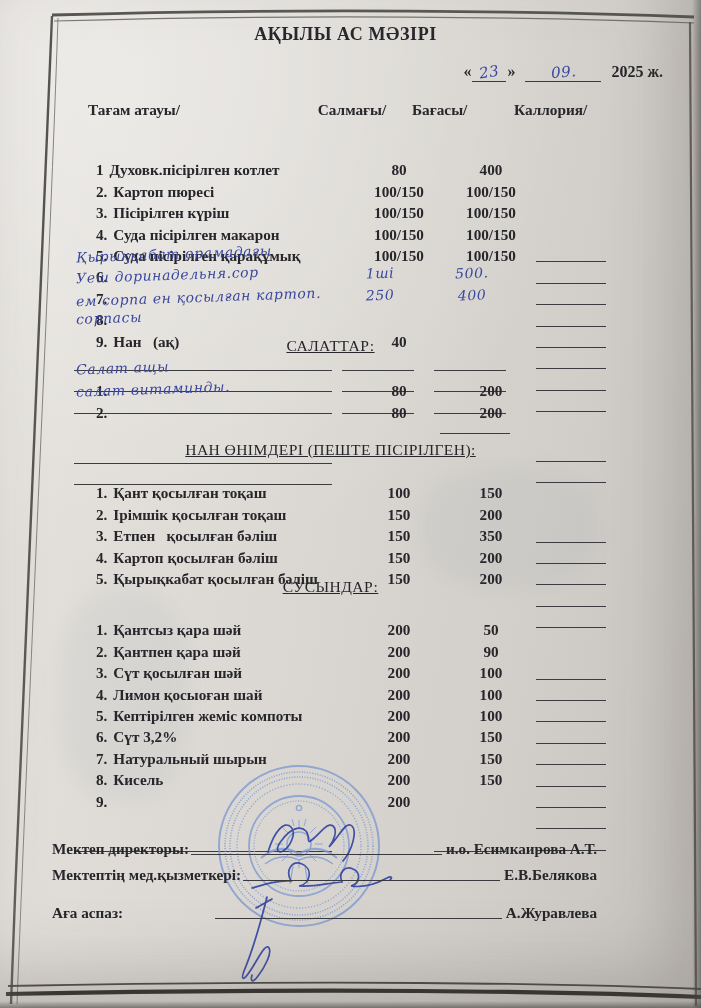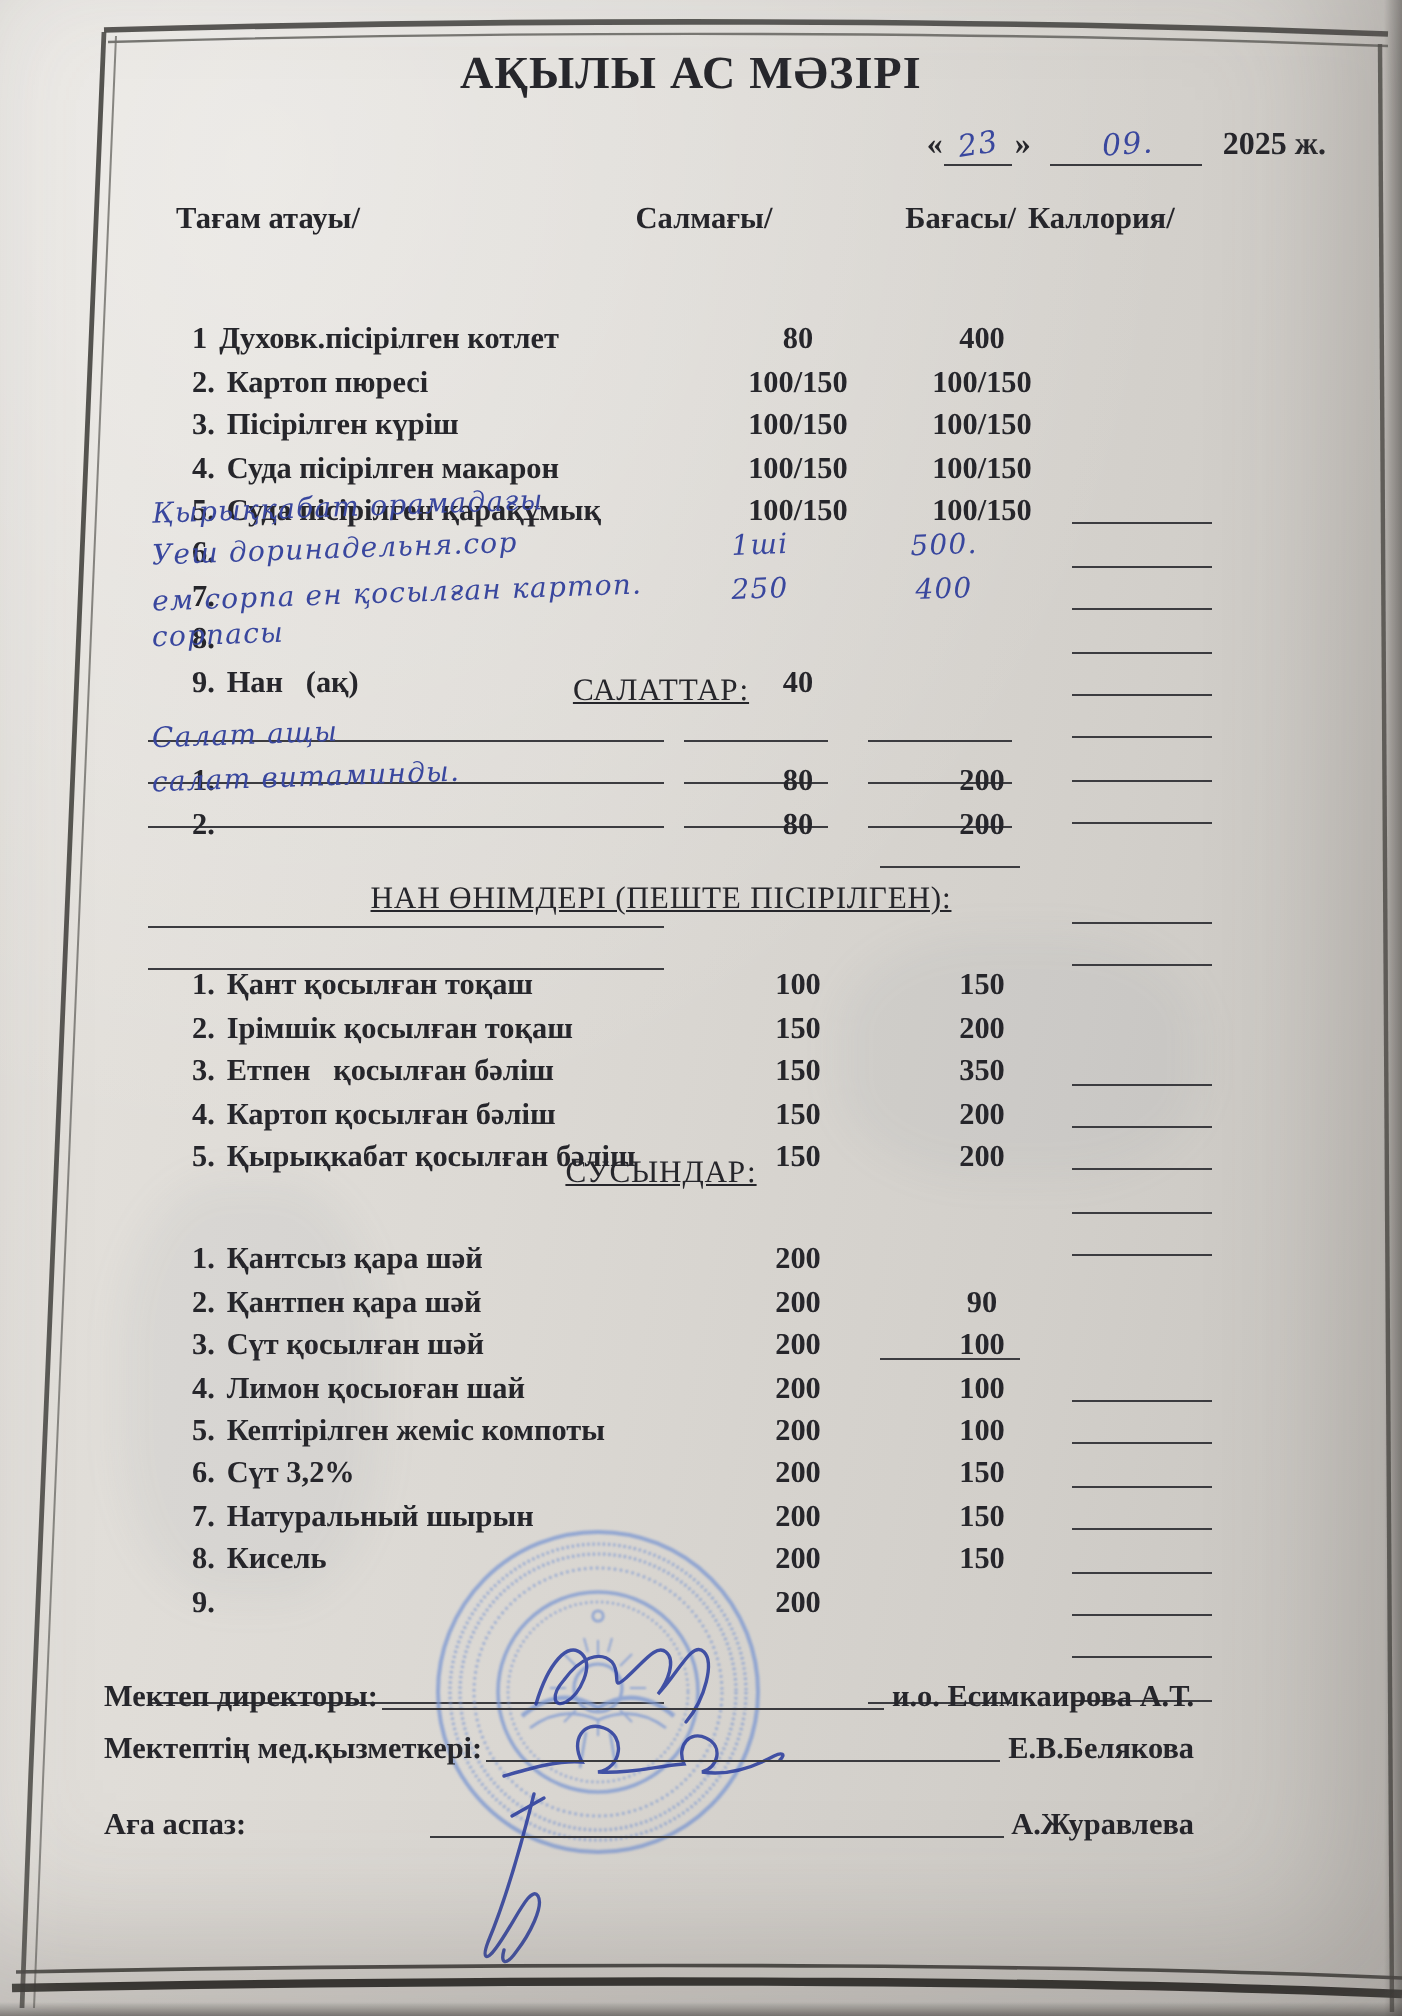--- a/index.html
+++ b/index.html
@@ -22,39 +22,39 @@
   }
   .edge-right{position:absolute;top:0;bottom:0;right:0;width:9px;
     background:linear-gradient(to right,rgba(50,48,45,0),rgba(50,48,45,.5));}
   .edge-bottom{position:absolute;left:0;right:0;bottom:0;height:7px;
     background:linear-gradient(to bottom,rgba(40,38,35,0),rgba(40,38,35,.55));}
   .frame-svg,.stamp-svg,.sig-svg{position:absolute;left:0;top:0;pointer-events:none;}
 
   .ghost{position:absolute;border-radius:40%;filter:blur(9px);background:rgba(125,135,155,.08);}
 
   .title{position:absolute;top:24px;left:0;right:10px;text-align:center;
-    font-size:23px;font-weight:700;letter-spacing:.6px;white-space:pre;}
+    font-size:18px;font-weight:700;letter-spacing:.6px;white-space:pre;}
 
   .date-line{position:absolute;top:63px;right:38px;font-size:16px;font-weight:700;white-space:nowrap;}
   .d-ul{display:inline-block;border-bottom:1.6px solid #3a3a3e;text-align:center;position:relative;}
   .d-day{width:34px;margin:0 1px;}
   .d-month{width:76px;margin:0 6px;}
 
   .hw{font-family:"DejaVu Serif", serif;font-style:italic;font-weight:400;
     color:var(--ink);display:inline-block;transform:rotate(-2deg);
     font-size:14px;letter-spacing:.6px;white-space:pre;}
   .d-day .hw{transform:rotate(-9deg);font-size:15px;}
   .d-month .hw{transform:rotate(-4deg);font-size:15px;}
 
   .cols-header{position:absolute;top:101px;left:0;right:0;display:grid;
     grid-template-columns:278px 88px 96px 130px;padding-left:58px;
     font-size:15.3px;font-weight:700;}
   .ch-name{padding-left:30px;}
   .ch-weight{text-align:center;transform:translateX(-28px);}
-  .ch-price{text-align:right;transform:translateX(-12px);}
+  .ch-price{text-align:left;transform:translateX(-12px);}
   .ch-cal{padding-left:0px;transform:translateX(-6px);}
 
   .rows{position:absolute;left:0;right:0;}
   .row{position:relative;display:grid;grid-template-columns:278px 88px 96px 130px;
     padding-left:58px;height:21.4px;line-height:21.4px;font-size:15.2px;font-weight:700;}
   .cell{position:relative;white-space:pre;}
   .wcell,.pcell{text-align:center;}
   .num{margin-right:6px;}
   .uline{display:none;}
   .uline.on{display:block;position:absolute;left:16px;right:4px;bottom:2.5px;
@@ -423,20 +423,24 @@
   <div class="section-h" style="top:578px;">СУСЫНДАР:</div>
   <div class="rows" style="top:598px;">
 
   <div class="row">
         <div class="cell name-cell">
           <span class="num">1.</span><span class="printed">Қантсыз қара шәй</span>
           
         </div>
         <div class="cell wcell">
           <span class="printed">200</span>
+          
+        </div>
+        <div class="cell pcell">
+          <span class="printed">50</span>
           
         </div>
         <div class="cell ccell">
           <span class="calline on"></span>
         </div>
       </div>
       <div class="row">
         <div class="cell name-cell">
           <span class="num">2.</span><span class="printed">Қантпен қара шәй</span>
           

